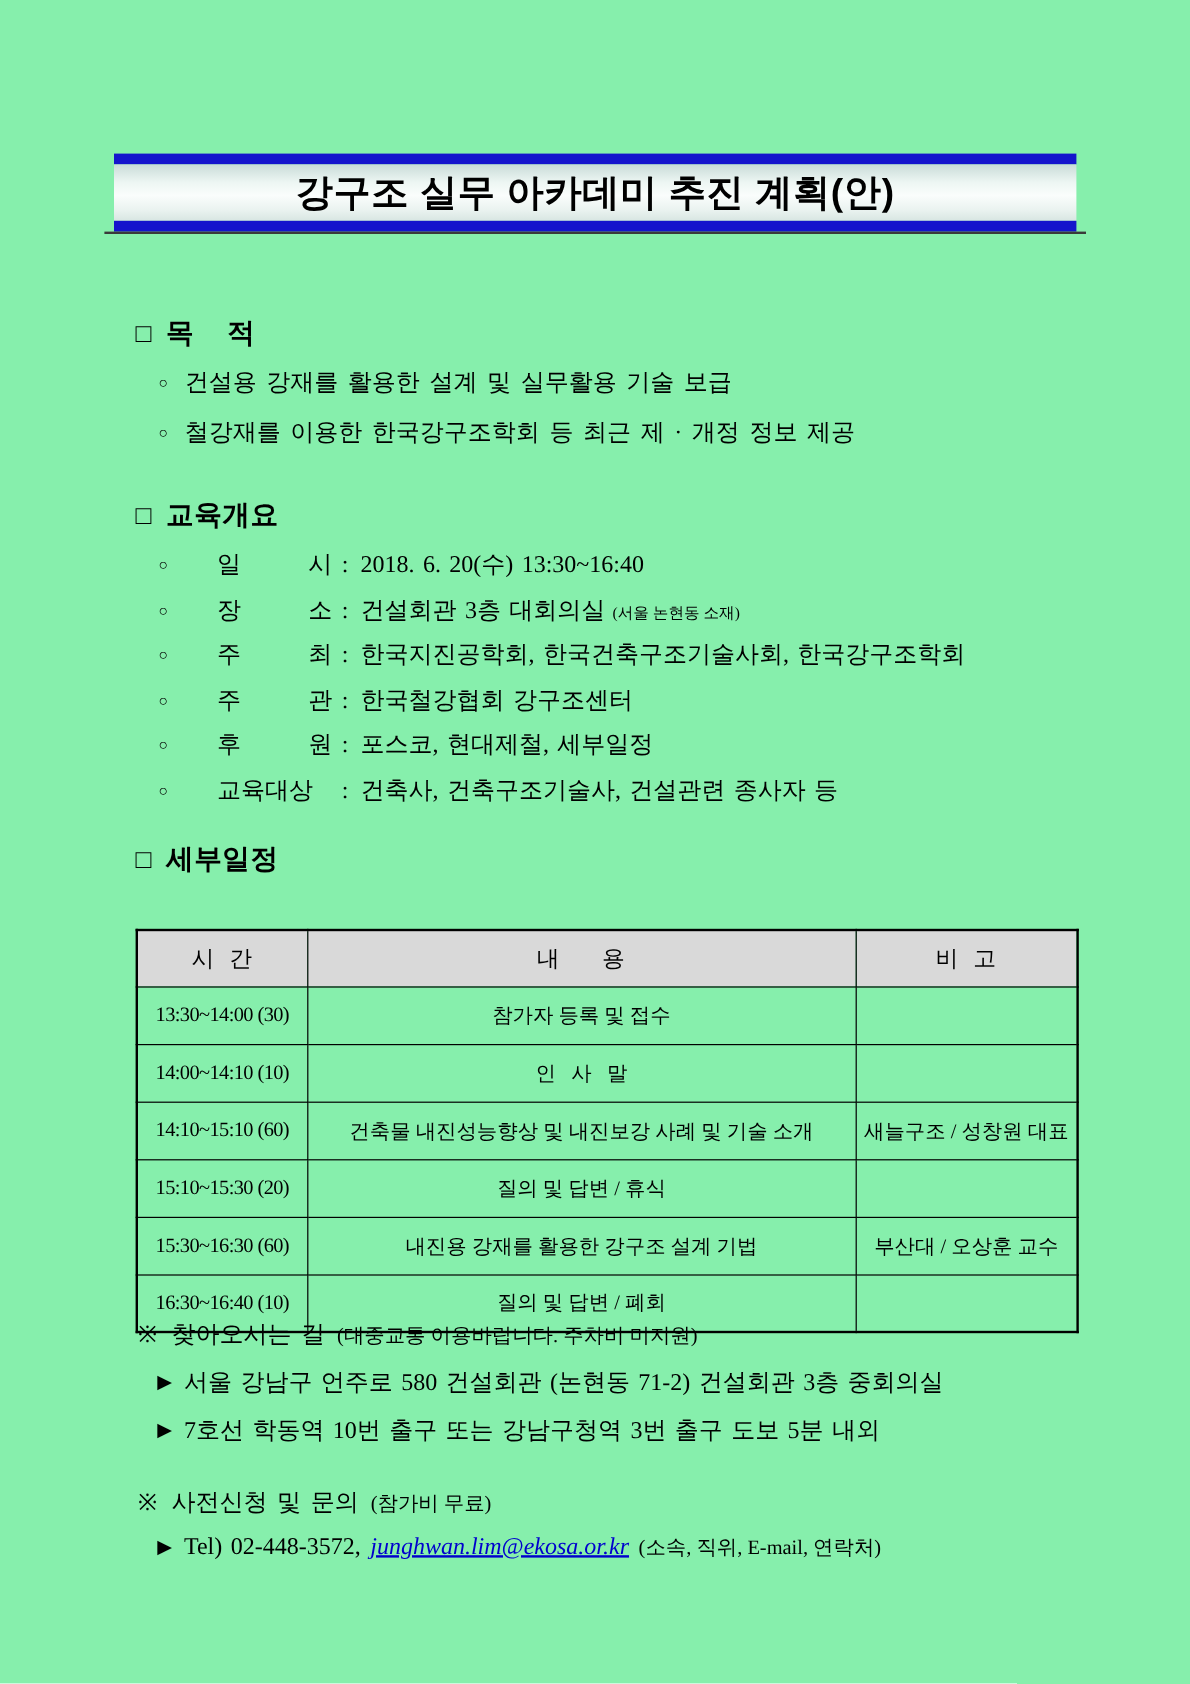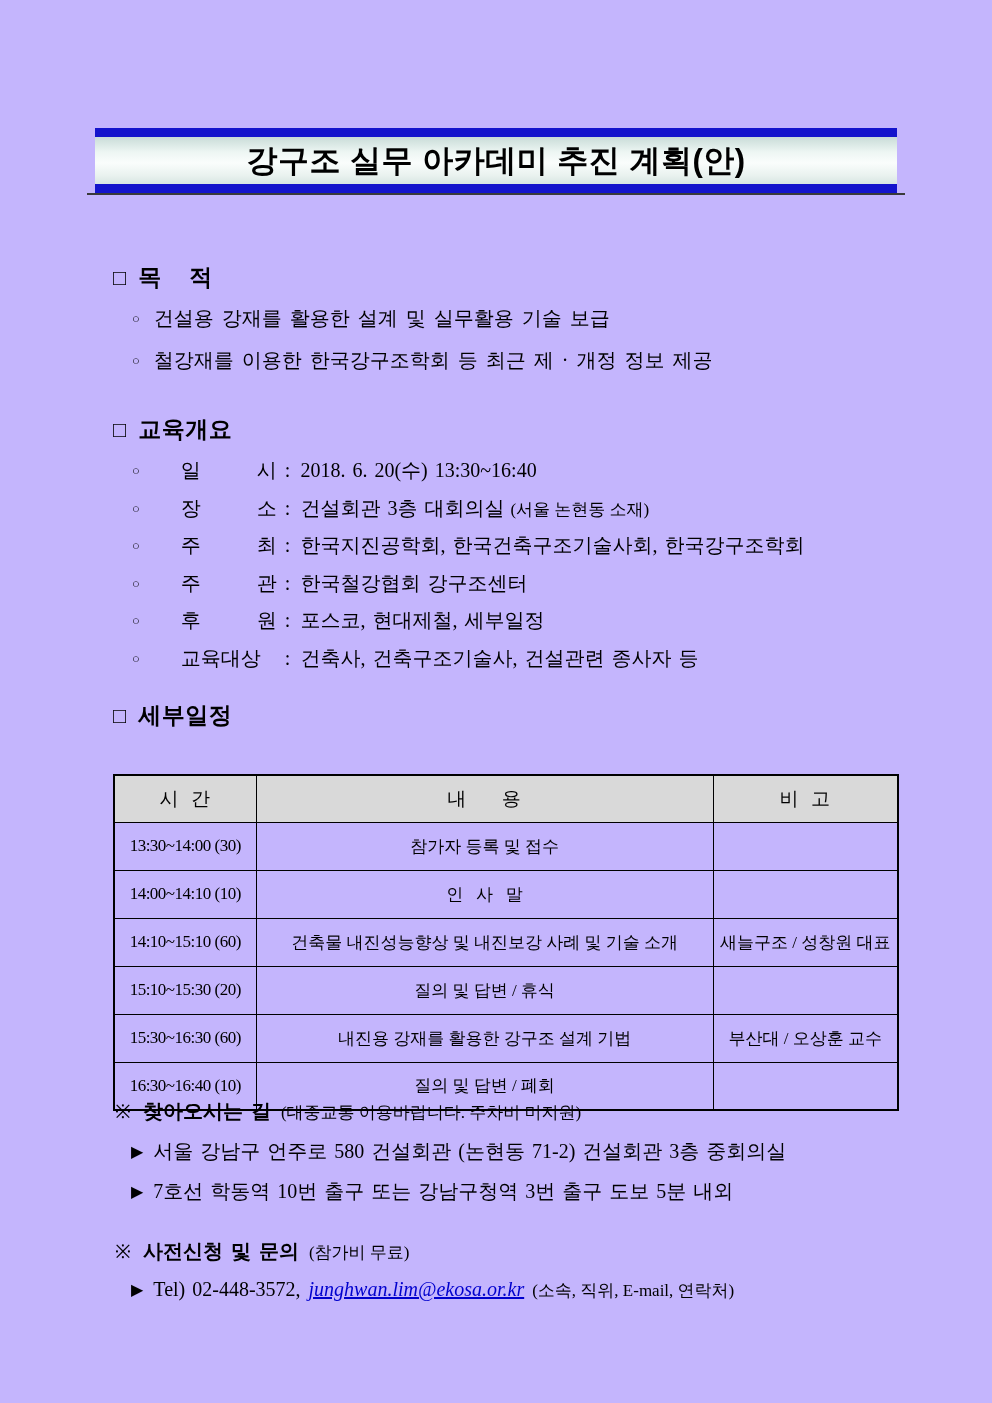--- a/index.html
+++ b/index.html
@@ -7,21 +7,21 @@
     --link: #0000cd;
     --thead: #d9d9d9;
   }
   * { box-sizing: border-box; }
   html, body { margin: 0; padding: 0; background: #ffffff; }
   body {
     width: 992px; height: 1403px;
     font-family: "Liberation Serif", serif;
     color: #000;
   }
-  .page { position: relative; width: 992px; height: 1403px; overflow: hidden; background:#c4b5fd; }
+  .page { position: relative; width: 992px; height: 1403px; overflow: hidden; background:#86efac; }
   .abs { position: absolute; left: 95px; width: 802px; }
 
   
   .banner { top: 128px; }
   .banner-bar { height: 9px; background: var(--accent); }
   .banner-body {
     height: 47px;
     background: linear-gradient(180deg, #c9dcd8 0%, #edf6f3 32%, #fafdfc 55%, #e9f2ef 82%, #d8e6e2 100%);
     display: flex; align-items: center; justify-content: center;
   }
@@ -49,21 +49,21 @@
   .p-text { white-space: pre; word-spacing: 3px; }
 
   
   .ov-row { display: flex; align-items: baseline; font-size: 20px; height: 37.5px; }
   .ov-label {
     display: inline-block; width: 96px; margin-left: 27px;
     text-align: justify; text-align-last: justify; white-space: normal;
   }
   .ov-colon { margin: 0 10px 0 8px; }
   .ov-value { white-space: pre; word-spacing: 2px; }
-  .small { font-size: 17px; text-align: center; }
+  .small { font-size: 13px; text-align: center; }
   .ov-note { margin-left: 6px; }
 
   
   .sched-wrap { top: 734px; margin-top: 40px; }
   table.sched {
     margin-left: 18px; width: 784px;
     border-collapse: collapse; table-layout: fixed;
     border: 2px solid #000;
   }
   table.sched th, table.sched td {
@@ -74,21 +74,21 @@
     background: var(--thead); height: 47px;
     font-weight: normal; font-size: 19px; letter-spacing: 1px;
   }
   table.sched td { height: 48px; font-size: 17px; }
   td.cell-time { font-size: 16px; letter-spacing: -0.5px; }
   td.cell-note { font-size: 15px; }
 
   
   .ref-h { display: flex; align-items: baseline; font-size: 20px; }
   .ref-mark { margin: 0 12px 0 20px; font-size: 19px; }
-  .ref-title { word-spacing: 3px; font-weight: bold; }
+  .ref-title { word-spacing: 3px; }
   .ref-note { margin-left: 10px; font-size: 17px; }
   .ref-item { display: flex; align-items: baseline; font-size: 20px; margin-top: 13px; }
   .arrow { margin: 0 10px 0 36px; font-size: 16px; position: relative; top: -1px; }
   .ref-item-text { white-space: pre; word-spacing: 2px; }
   a.email-link { color: var(--link); text-decoration: underline; font-style: italic; }
   .suffix { font-size: 17px; margin-left: 8px; }
 </style>
 </head>
 <body>
 

